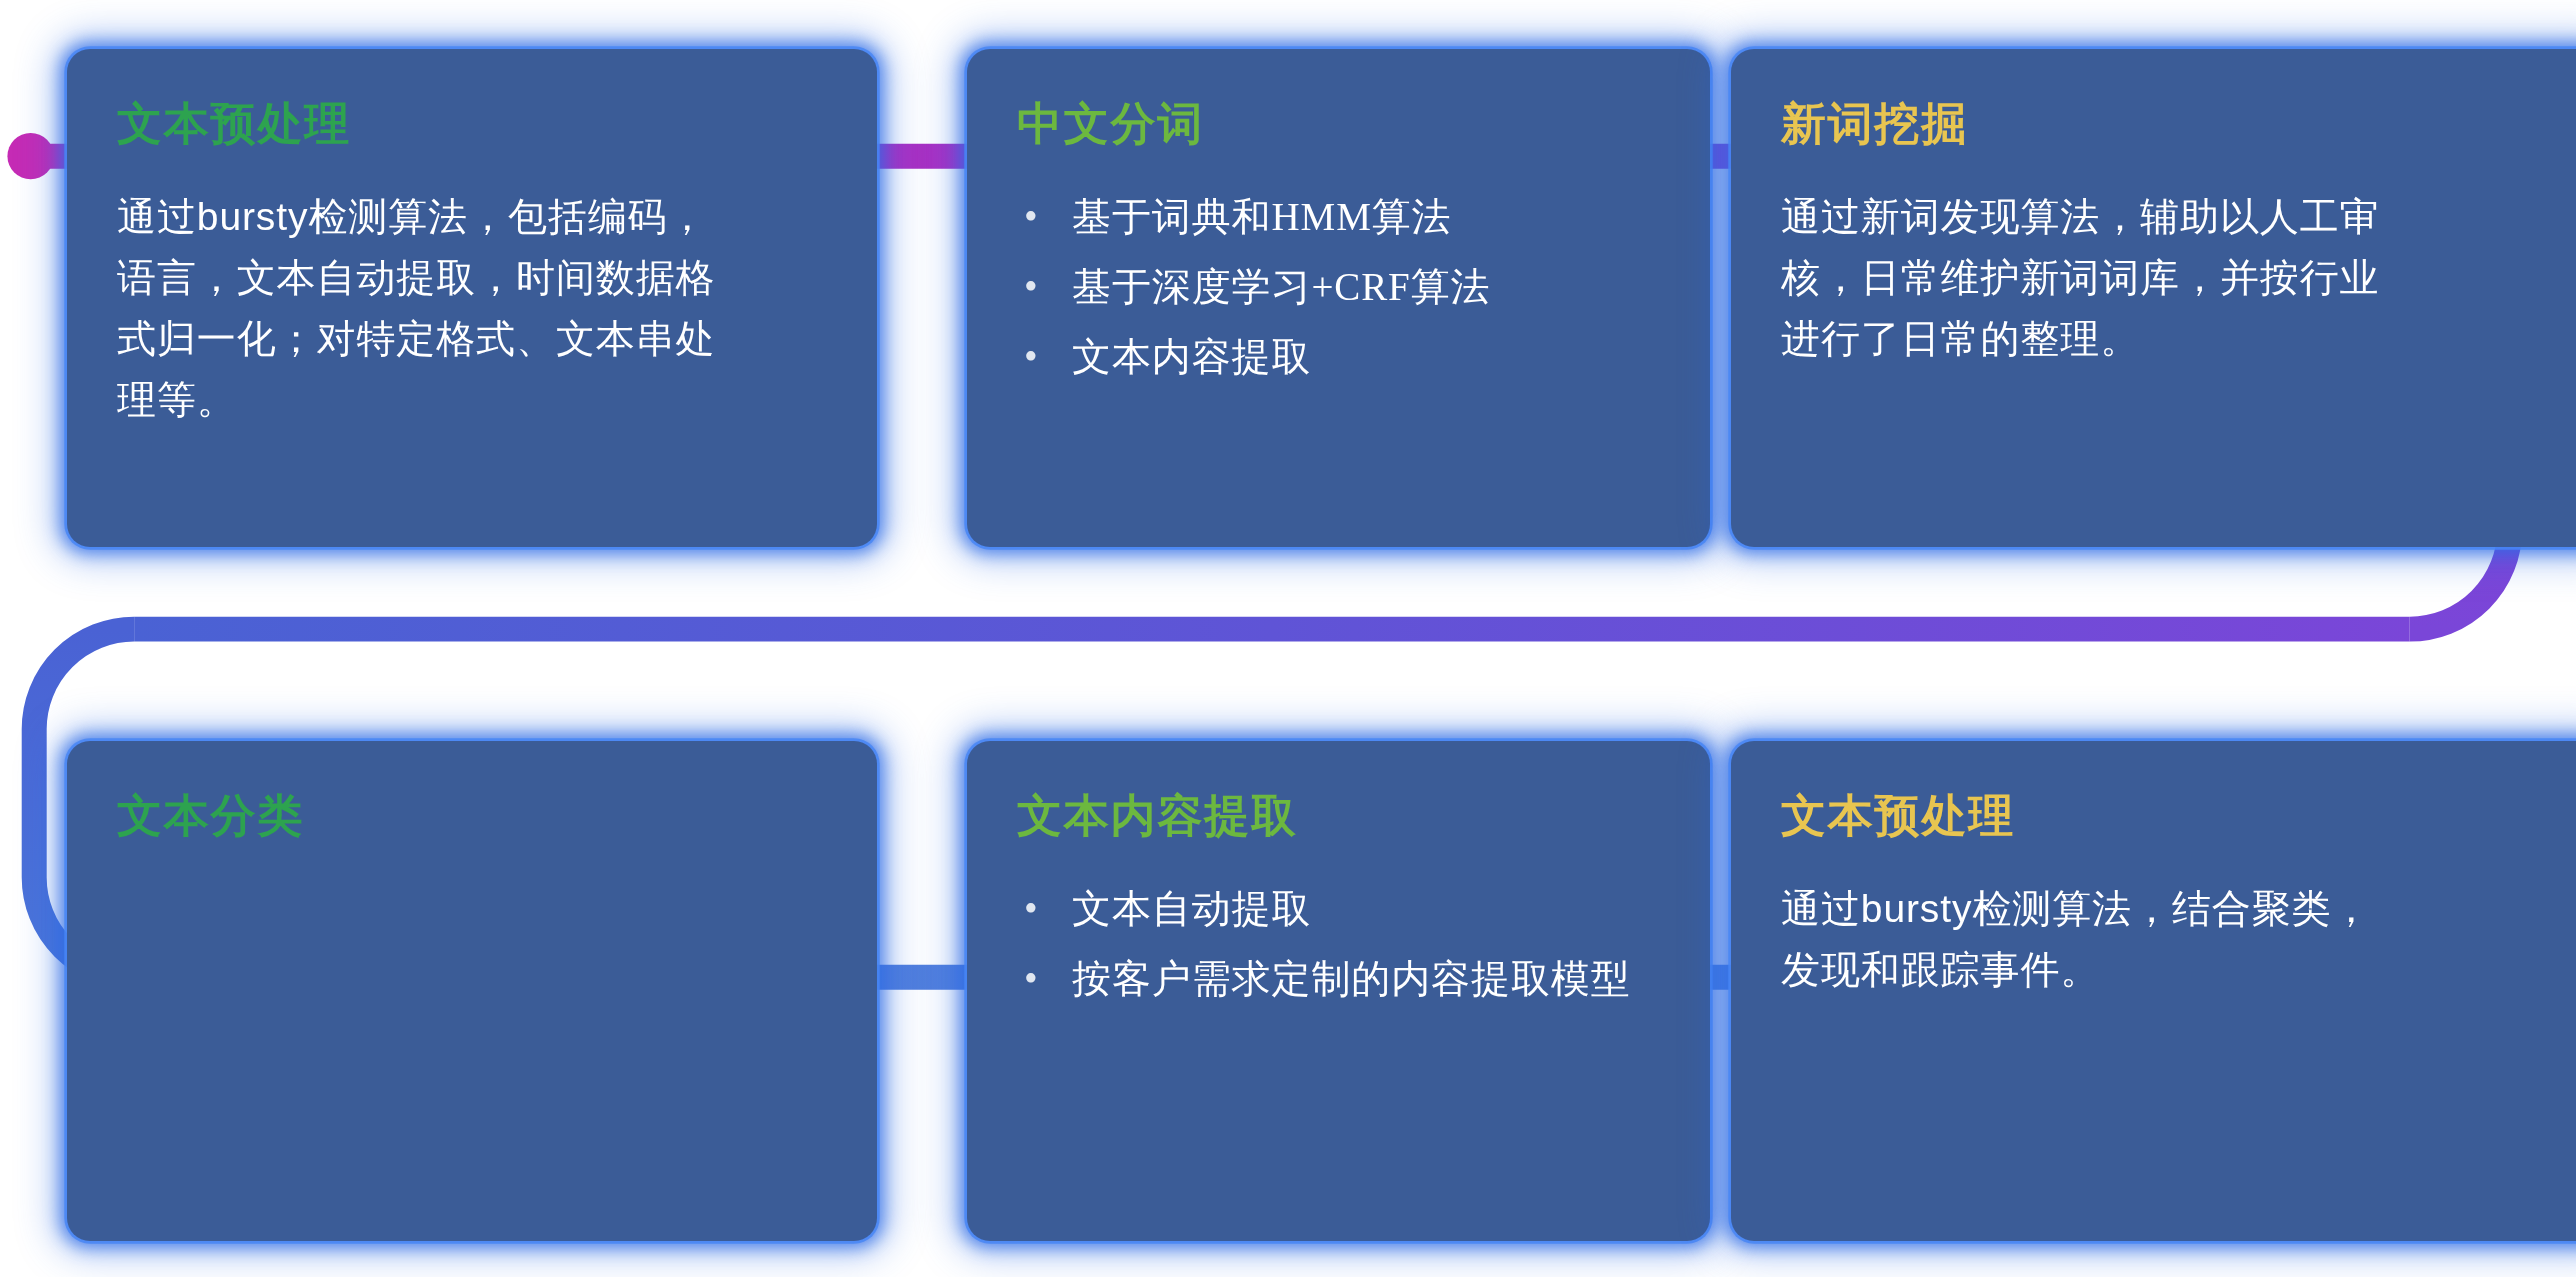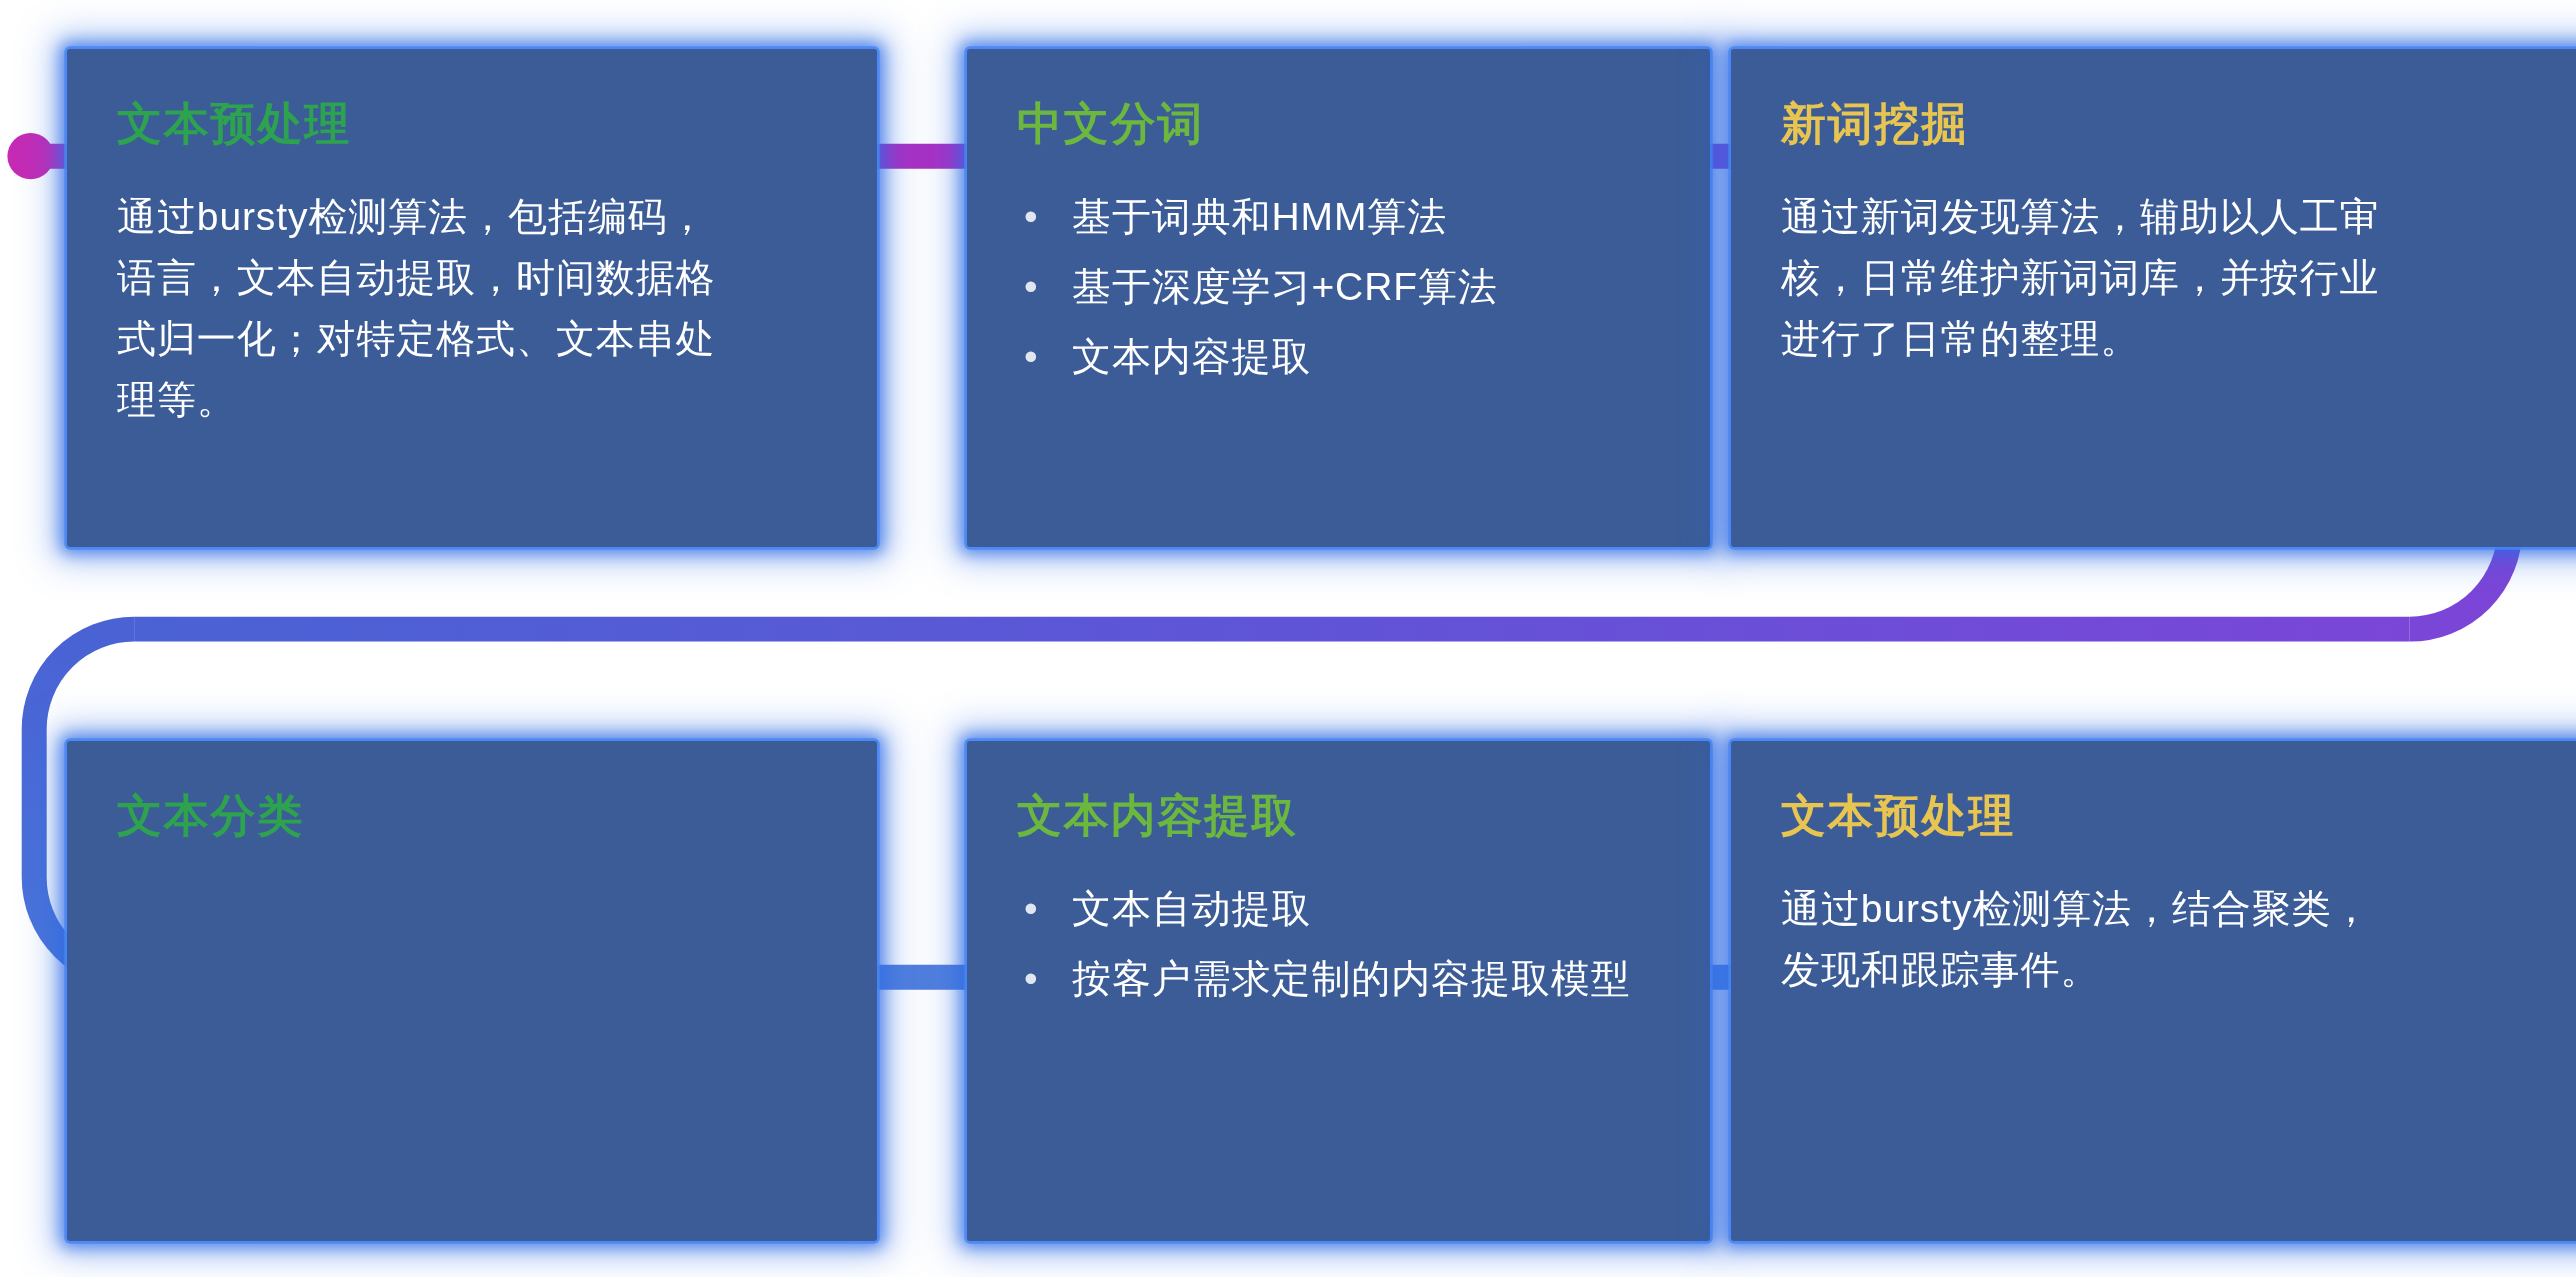--- a/index.html
+++ b/index.html
@@ -10,21 +10,21 @@
   }
   .stage {
     position:relative; width:2576px; height:1277px;
     background:var(--page-bg,#ffffff);
   }
   .flow-svg { position:absolute; left:0; top:0; z-index:0; }
 
   .card {
     position:absolute; z-index:2;
     background:var(--card-bg,#3b5c97);
-    border-radius:3px;
+    border-radius:23px;
     padding:45px 36px 36px 50px;
     box-shadow:
       0 0 0 2.7px rgba(72,134,245,.85),
       0 0 16px 6.2px rgba(47,108,230,.75),
       0 0 36px 14.3px rgba(47,108,230,.35);
   }
   .r1 { top:49px;  height:498px; }
   .r2 { top:741px; height:500px; }
   .c1 { left:67px;   width:810px; }
   .c2 { left:967px; width:743px; }
@@ -37,21 +37,21 @@
   .title-green       { color:var(--title-green,#2da34f); }
   .title-light-green { color:var(--title-light-green,#6cb83f); }
   .title-yellow      { color:var(--title-yellow,#e8c550); }
 
   .card-body {
     color:var(--body-text,#ffffff);
     font-size:39px; line-height:61px;
     max-width:15.6em;
     letter-spacing:0.9px;
   }
-  .card-bullets { list-style:none; }
+  .card-bullets { list-style:none;font-family:Liberation Serif, serif; }
   .card-bullets li {
     position:relative; color:var(--body-text,#ffffff);
     font-size:39px; line-height:61px; letter-spacing:0.9px;
     padding-left:55px; margin-bottom:9px;
   }
   .card-bullets li::before {
     content:"•"; position:absolute; left:7.1px; top:0;
     color:rgba(255,255,255,.85);
   }
 </style>

